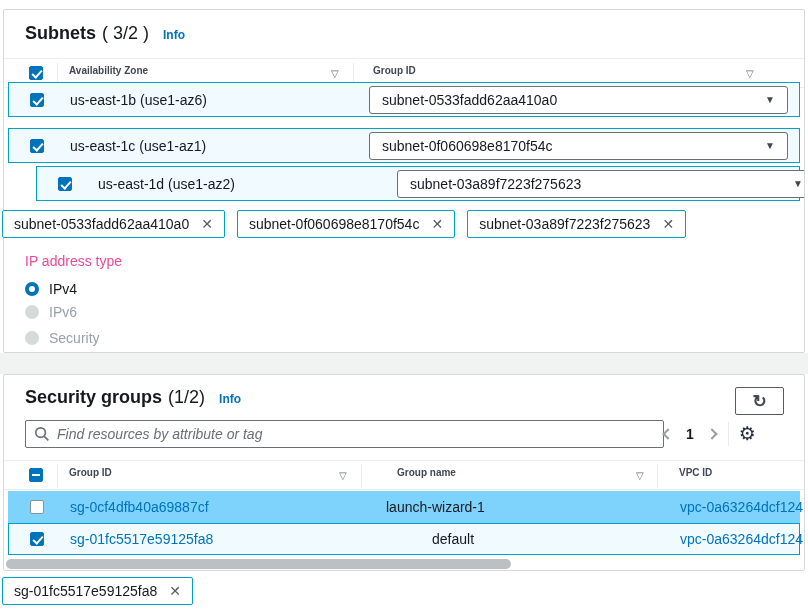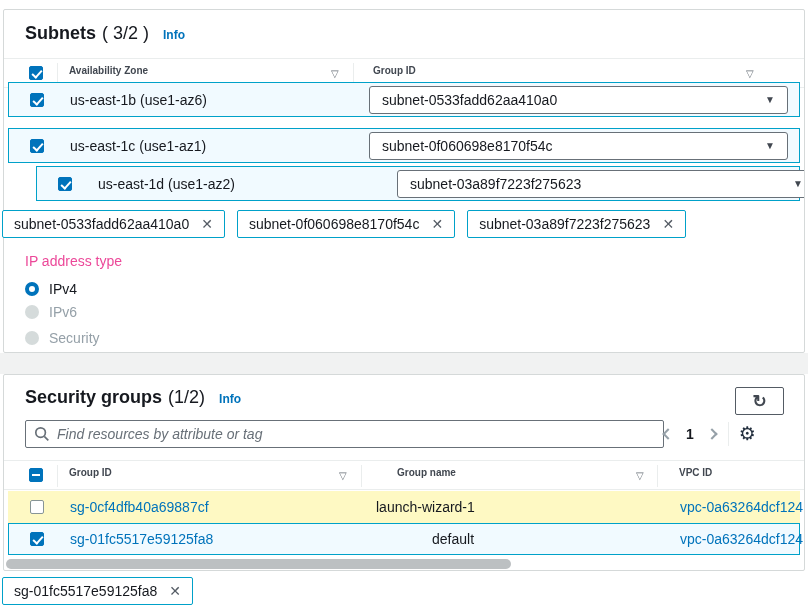--- a/index.html
+++ b/index.html
@@ -62,21 +62,21 @@
 
   .pager { position:absolute; top:45px; left:660px; height:28px; display:flex; align-items:center; }
   .chev { width:8px; height:8px; border-top:2px solid #95a0a8; border-right:2px solid #95a0a8; display:inline-block; cursor:pointer; }
   .chev.left { transform:rotate(-135deg); }
   .chev.right { transform:rotate(45deg); }
   .page-num { font-weight:700; color:#16191f; margin:0 14px; cursor:pointer; }
   .pager-divider { width:1px; height:24px; background:#eaeded; margin:0 10px 0 12px; }
   .gear { font-size:19px; color:#232f3e; cursor:pointer; line-height:20px; }
 
   
-  .grow { position:absolute; left:4px; right:4px; height:32px; background:#fef9c3; border:1px solid transparent; }
+  .grow { position:absolute; left:4px; right:4px; height:32px; background:#7dd3fc; border:1px solid transparent; }
   .grow.selected { border-color:#00a1c9; background:#f1faff; }
   .grow .cb { left:21px; top:8px; }
   .cell { position:absolute; top:7px; white-space:nowrap; }
   .link { color:#0073bb; cursor:pointer; text-decoration:none; }
 
   .hscrollbar { position:absolute; left:2px; top:184px; width:505px; height:10px; background:#bcc0c2; border-radius:5px; cursor:pointer; }
 
   .sg-token-row { position:absolute; left:2px; top:577px; display:flex; }
 </style>
 </head>
@@ -195,21 +195,21 @@
       <span class="col-divider" style="left:357px;"></span>
       <span class="th" style="left:373px;margin-left:20px;">Group name</span>
       <span class="sort-icon" style="left:632px;">▽</span>
       <span class="col-divider" style="left:653px;"></span>
       <span class="th" style="left:675px;text-align:right;">VPC ID</span>
     </div>
 
     <div class="grow" style="top:116px;">
       <span class="cb"></span>
       <span class="cell link" style="left:61px;">sg-0cf4dfb40a69887cf</span>
-      <span class="cell" style="left:367px;">launch-wizard-1</span>
+      <span class="cell" style="left:377px;">launch-wizard-1</span>
       <span class="cell link" style="left:671px;">vpc-0a63264dcf124</span>
     </div>
 
     <div class="grow selected" style="top:148px;">
       <span class="cb checked"></span>
       <span class="cell link" style="left:61px;">sg-01fc5517e59125fa8</span>
       <span class="cell" style="left:377px;margin-left:46px;">default</span>
       <span class="cell link" style="left:671px;">vpc-0a63264dcf124</span>
     </div>
 

